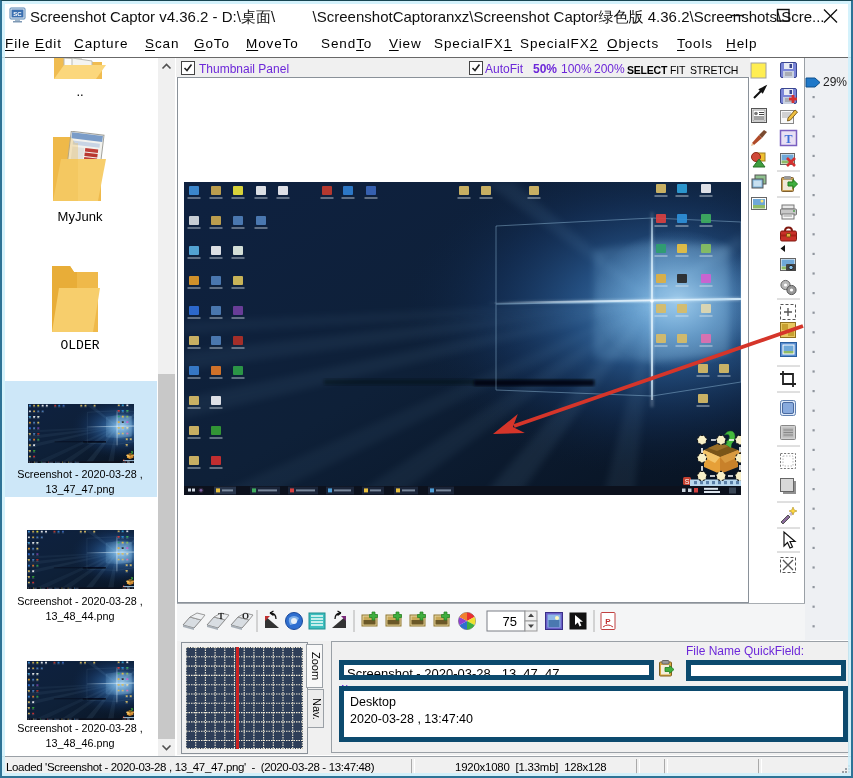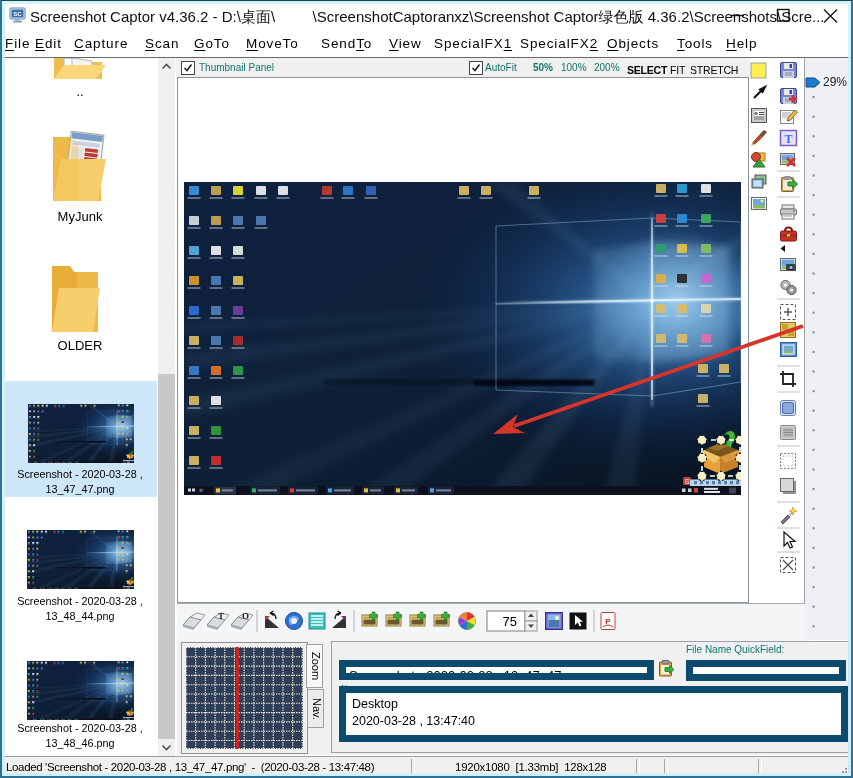--- a/index.html
+++ b/index.html
@@ -34,23 +34,23 @@
   #slider{left:805px;top:58px;width:46px;height:582px;background:#eef0f3;}
   
   #btoolbar{left:177px;top:603px;width:633px;height:38px;background:#f4f5f6;border-top:1px solid #a8adb2;box-sizing:border-box;}
   
   #bpanel{left:177px;top:641px;width:674px;height:114px;background:#f0f0f0;}
   #zoombox{left:181px;top:642px;width:125px;height:110px;background:#f0f0f0;border:1px solid #8a9199;}
   #zoomgrid{left:186px;top:647px;width:117px;height:102px;background:#2b3a52;}
   .vtab{position:absolute;writing-mode:vertical-rl;font-size:11px;color:#000;text-align:center;
         border:1px solid #9aa0a6;background:#ececec;width:17px;box-sizing:border-box;}
   #namepanel{left:331px;top:641px;width:518px;height:112px;background:#f0f0f0;border:1px solid #9aa0a6;box-sizing:border-box;}
-  .field{position:absolute;background:#fff;border:7px solid #0c4a6e;font-size:13px;color:#000;
+  .field{position:absolute;background:#fff;border:5px solid #0c4a6e;font-size:13px;color:#000;
          padding:1px 3px;box-sizing:border-box;white-space:nowrap;overflow:hidden;}
-  .lbl{position:absolute;font-size:10px;color:#0f766e;white-space:nowrap;}
+  .lbl{position:absolute;font-size:12px;color:#6d28d9;white-space:nowrap;}
   .lbl2{position:absolute;font-size:10.5px;letter-spacing:-0.2px;color:#000;white-space:nowrap;}
   
   #statusbar{left:2px;top:756px;width:849px;height:20px;background:#f0f0f0;border-top:1px solid #9aa0a6;
              font-size:11.8px;color:#000;box-sizing:border-box;}
   .sdiv{position:absolute;top:759px;width:2px;height:15px;border-left:1px solid #a9a9a9;border-right:1px solid #fff;}
   #redarrow{left:0;top:0;width:853px;height:778px;z-index:60;pointer-events:none;}
 </style></head>
 <body>
 <div id="frame" class="abs"></div>
 <svg width="0" height="0" style="position:absolute">
@@ -353,21 +353,21 @@
 </g>
 <path d="M3 70 L11 28 L56 28 L48 70 Z" fill="#f7ce6c"></path>
 <path d="M3 70 L3 6 L21 6 L25 12 L28 12 L28 70 Z" fill="#efb94a" opacity="0.3"></path>
 </svg>
 <div class="fitem abs" style="left:2px;top:209px;">MyJunk</div>
 <svg class="abs" style="left:50px;top:262px" width="50" height="72" viewBox="0 0 50 72">
 <path d="M2 70 L2 4 L20 4 L24 10 L48 10 L48 70 Z" fill="#efb94a"></path>
 <path d="M2 70 L2 4 L20 4 L24 10 L27 10 L27 70 Z" fill="#e8ad38"></path>
 <path d="M2 70 L9 26 L50 26 L43 70 Z" fill="#f7ce6c"></path>
 </svg>
-<div class="fitem abs" style="left:2px;top:338px;">OLDER</div>
+<div class="fitem abs" style="left:2px;top:338px;font-family:Liberation Mono, monospace;">OLDER</div>
 <div class="abs sel" style="left:5px;top:381px;width:152px;height:116px;"></div>
 <svg class="abs" style="left:28px;top:404px" width="106" height="59" viewBox="0 0 557 313" preserveAspectRatio="none">
     <use href="#desk"></use>
   </svg>
 <div class="thumblabel abs" style="left:2px;top:467px;">Screenshot - 2020-03-28 ,<br>13_47_47.png</div>
 <svg class="abs" style="left:27px;top:530px" width="107" height="59" viewBox="0 0 557 313" preserveAspectRatio="none">
     <use href="#desk"></use>
   </svg>
 <div class="thumblabel abs" style="left:2px;top:594px;">Screenshot - 2020-03-28 ,<br>13_48_44.png</div>
 <svg class="abs" style="left:27px;top:661px" width="107" height="59" viewBox="0 0 557 313" preserveAspectRatio="none">

